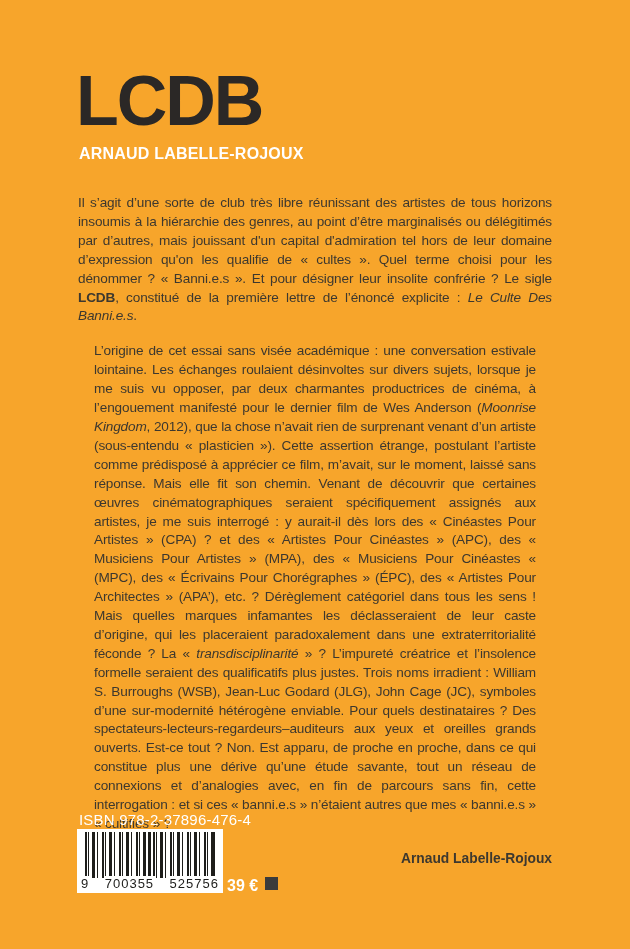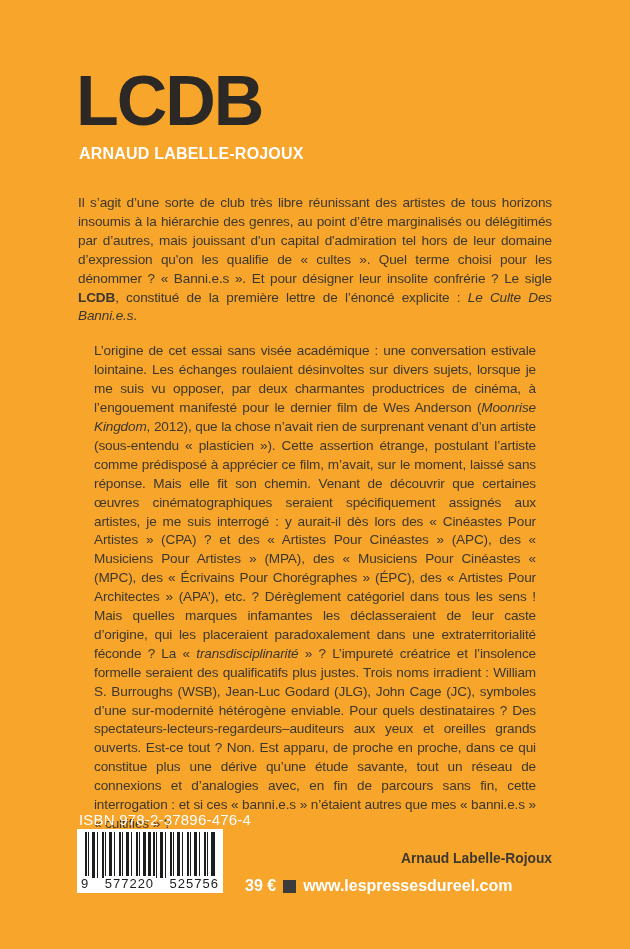--- a/index.html
+++ b/index.html
@@ -40,22 +40,22 @@
           var(--bar) 7px 10px,#fff 10px 12px,
           var(--bar) 12px 13px,#fff 13px 17px);}
   .guard{position:absolute;top:3px;width:2px;height:55px;background:var(--bar);}
   .guard.g1{left:8px;} .guard.g2{left:72px;} .guard.g3{left:136px;}
   .digits{position:absolute;left:3px;right:3px;top:47px;display:flex;
           justify-content:space-between;align-items:baseline;
           font-size:13px;color:var(--bar);letter-spacing:1px;}
   .digits span{background:#ffffff;padding:0 1px;line-height:15px;}
 
   .price-row{position:absolute;left:227px;top:877px;display:flex;
-             align-items:center;gap:7px;color:#ffffff;font-weight:700;
-             font-size:16px;white-space:nowrap;margin-left:18px;}
+             align-items:flex-start;gap:7px;color:#ffffff;font-weight:700;
+             font-size:16px;white-space:nowrap;}
   .sep-square{width:13px;height:13px;background:var(--square);flex:0 0 auto;}
 </style>
 </head>
 <body>
 
 <div class="cover">
 
   <div class="title">LCDB</div>
 
   <div class="author">ARNAUD LABELLE-ROJOUX</div>
@@ -68,24 +68,23 @@
 
   <div class="isbn">ISBN 978-2-37896-476-4</div>
 
   <div class="barcode">
     <div class="bars"></div>
     <div class="guard g1"></div>
     <div class="guard g2"></div>
     <div class="guard g3"></div>
     <div class="digits">
       <span>9</span>
-      <span>577220</span>
+      <span>700355</span>
       <span>525756</span>
     </div>
   </div>
 
   <div class="price-row">
     <span>39 €</span>
     <span class="sep-square"></span>
-    <span>www.lespressesdureel.com</span>
   </div>
 
 </div>
 
 </body></html>

